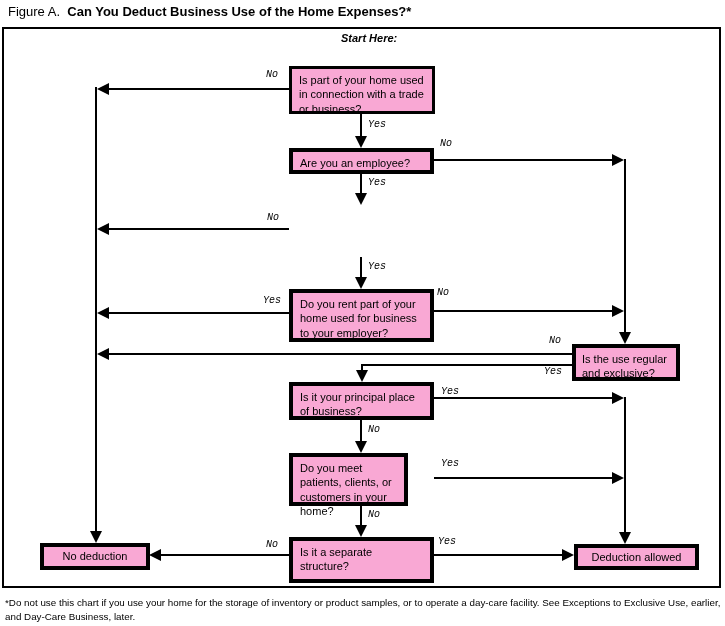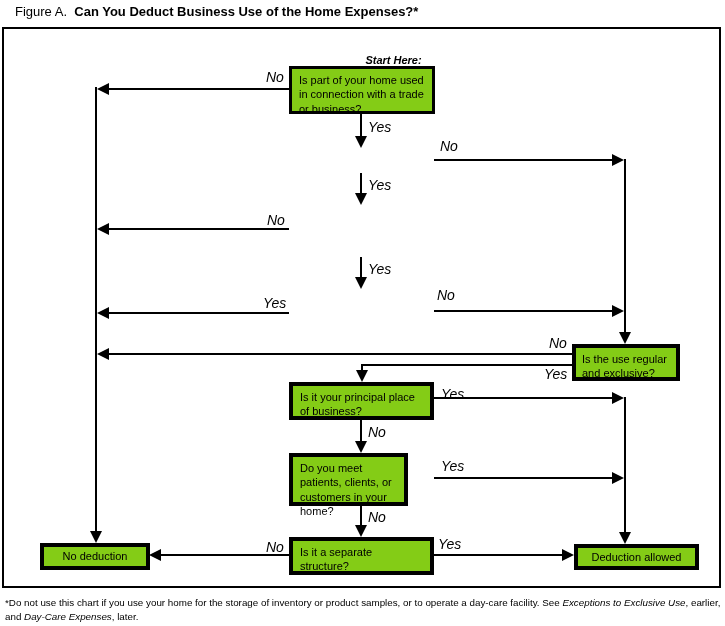--- a/index.html
+++ b/index.html
@@ -1,36 +1,36 @@
 <!DOCTYPE html>
 <html><head>
 <meta charset="utf-8">
 <style>
   html,body { margin:0; padding:0; background:#fff; }
   #page {
     position:relative; width:725px; height:626px; background:#fff;
     font-family:"Liberation Sans", sans-serif; color:#000; overflow:hidden;
   }
-  .title { position:absolute; left:15px; top:4px; font-size:13px; white-space:nowrap; }
+  .title { position:absolute; left:8px; top:4px; font-size:13px; white-space:nowrap; }
   .title .bold { font-weight:bold; }
   .frame { position:absolute; left:2px; top:27px; width:715px; height:557px; border:2px solid #000; }
-  .start { position:absolute; left:341px; top:54px; width:105px; text-align:center;
+  .start { position:absolute; left:341px; top:32px; width:105px; 
            font-size:11px; font-weight:bold; font-style:italic; }
-  .qbox { position:absolute; box-sizing:border-box; border:4px solid #000000; background:#84cc16;
+  .qbox { position:absolute; box-sizing:border-box; border:4px solid #000000; background:#f9a8d4;
           font-size:11px; line-height:1.3; padding:4px 7px; }
   .qbox.thick { border-width:3px; }
   .qbox.center { display:flex; align-items:center; justify-content:center; text-align:center; padding:9px; }
   .line { position:absolute; background:#000; }
   .arrow { position:absolute; width:0; height:0; }
   .arrow.down  { border-left:6px solid transparent; border-right:6px solid transparent; border-top:12px solid #000; }
   .arrow.left  { border-top:6px solid transparent; border-bottom:6px solid transparent; border-right:12px solid #000; }
   .arrow.right { border-top:6px solid transparent; border-bottom:6px solid transparent; border-left:12px solid #000; }
-  .elabel { position:absolute; font-size:14px; font-style:italic; white-space:nowrap; }
+  .elabel { position:absolute; font-size:10px; font-style:italic; white-space:nowrap;font-family:Liberation Mono, monospace; }
   .footnote { position:absolute; left:5px; top:596px; width:716px; font-size:9.8px; line-height:1.4; }
-  .footnote .it { font-style:italic; }
+  .footnote .it { }
 </style>
 </head>
 <body>
 
 <div id="page">
 
   <div class="title">
     <span>Figure A.</span>&nbsp;&nbsp;<span class="bold">Can You Deduct Business Use of the Home Expenses?*</span>
   </div>
 
@@ -108,30 +108,32 @@
   <div class="elabel" style="left:544px;top:366px">Yes</div>
   <div class="elabel" style="left:441px;top:386px">Yes</div>
   <div class="elabel" style="left:368px;top:424px">No</div>
   <div class="elabel" style="left:441px;top:458px">Yes</div>
   <div class="elabel" style="left:368px;top:509px">No</div>
   <div class="elabel" style="left:266px;top:539px">No</div>
   <div class="elabel" style="left:438px;top:536px">Yes</div>
 
   <div class="qbox thick" style="left:289px;top:66px;width:146px;height:48px">Is part of your home used in connection with a trade or business?</div>
 
+  <div class="qbox" style="left:289px;top:148px;width:145px;height:26px">Are you an employee?</div>
 
 
+  <div class="qbox" style="left:289px;top:289px;width:145px;height:53px">Do you rent part of your home used for business to your employer?</div>
 
   <div class="qbox" style="left:572px;top:344px;width:108px;height:37px;padding:4px 6px">Is the use regular and exclusive?</div>
 
   <div class="qbox" style="left:289px;top:382px;width:145px;height:38px">Is it your principal place of business?</div>
 
   <div class="qbox" style="left:289px;top:453px;width:119px;height:53px">Do you meet patients, clients, or customers in your home?</div>
 
-  <div class="qbox" style="left:289px;top:537px;width:145px;height:38px">Is it a separate structure?</div>
+  <div class="qbox" style="left:289px;top:537px;width:145px;height:46px">Is it a separate structure?</div>
 
   <div class="qbox center" style="left:40px;top:543px;width:110px;height:27px">No deduction</div>
 
   <div class="qbox center" style="left:574px;top:544px;width:125px;height:26px">Deduction allowed</div>
 
-  <div class="footnote"><span>*Do not use this chart if you use your home for the storage of inventory or product samples, or to operate a day-care facility. See </span><span class="it">Exceptions to Exclusive Use</span><span>, earlier, and </span><span class="it">Day-Care Expenses</span><span>, later.</span></div>
+  <div class="footnote"><span>*Do not use this chart if you use your home for the storage of inventory or product samples, or to operate a day-care facility. See </span><span class="it">Exceptions to Exclusive Use</span><span>, earlier, and </span><span class="it">Day-Care Business</span><span>, later.</span></div>
 
 </div>
 
 </body></html>

